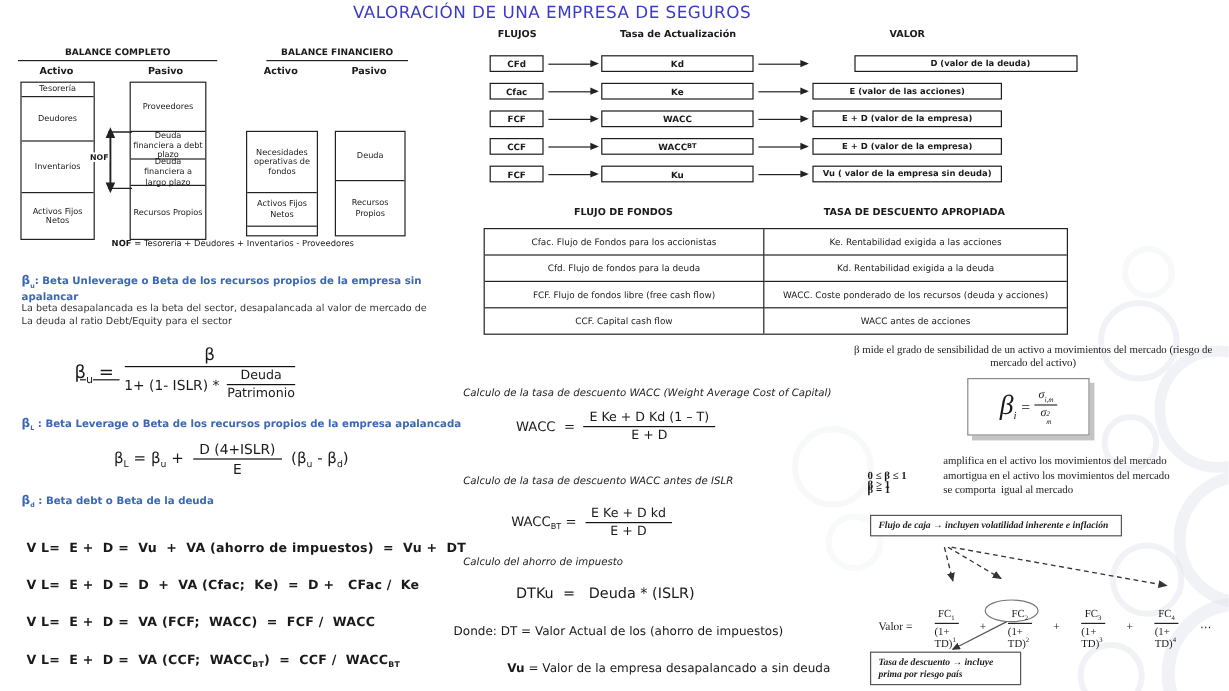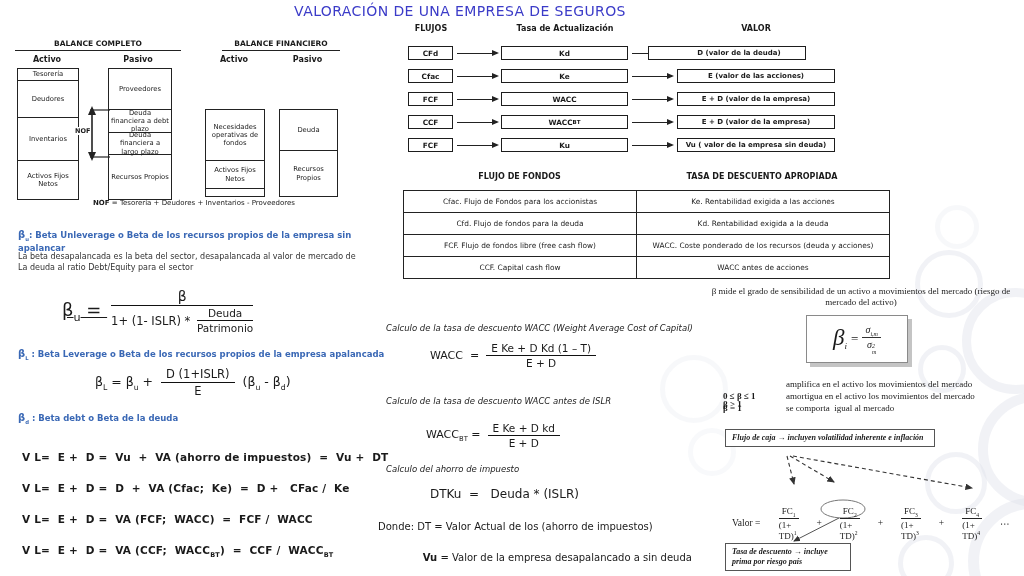--- a/index.html
+++ b/index.html
@@ -140,41 +140,41 @@
 
   <div class="abs bluehead" style="left:18px;top:228px;width:348px;">
     <span class="bsym">β</span><sub>u</sub><span>: Beta Unleverage o Beta de los recursos propios de la empresa sin apalancar</span>
   </div>
   <div class="abs betabody" style="left:18px;top:252px;width:380px;">
     <span style="display:block;">La beta desapalancada es la beta del sector, desapalancada al valor de mercado de</span>
     <span style="display:block;">La deuda al ratio Debt/Equity para el sector</span>
   </div>
 
   <div class="abs fx" style="left:62px;top:288px;gap:4px;">
-    <span class="pre" style="font-size:18px;text-decoration:underline;"><span>β</span><sub>u</sub><span> = </span></span>
+    <span class="pre" style="font-size:15px;text-decoration:underline;"><span>β</span><sub>u</sub><span> = </span></span>
     <span class="frac" style="font-size:11.5px;">
       <span class="num" style="font-size:14px;">β</span>
       <span class="den drow">
         <span class="pre">1+ (1- ISLR) * </span>
         <span class="frac" style="font-size:10.5px;">
           <span class="num">Deuda</span>
           <span class="den">Patrimonio</span>
         </span>
       </span>
     </span>
   </div>
 
   <div class="abs bluehead" style="left:18px;top:347px;width:380px;">
     <span class="bsym">β</span><sub>L</sub><span> : Beta Leverage o Beta de los recursos propios de la empresa apalancada</span>
   </div>
 
   <div class="abs fx" style="left:95px;top:367px;gap:4px;font-size:12.5px;">
     <span class="pre"><span>β</span><sub>L</sub><span> = β</span><sub>u</sub><span> + </span></span>
     <span class="frac" style="font-size:11.5px;">
-      <span class="num">D (1+ISLR)</span>
+      <span class="num">D (4+ISLR)</span>
       <span class="den">E</span>
     </span>
     <span class="pre"><span> (β</span><sub>u</sub><span> - β</span><sub>d</sub><span>)</span></span>
   </div>
 
   <div class="abs bluehead" style="left:18px;top:411px;width:300px;">
     <span class="bsym">β</span><sub>d</sub><span> : Beta debt o Beta de la deuda</span>
   </div>
 
   <div class="abs vl" style="left:22px;top:451px;"><span>V L=  E +  D =  Vu  +  VA (ahorro de impuestos)  =  Vu +  DT</span></div>
@@ -183,21 +183,21 @@
   <div class="abs vl" style="left:22px;top:544px;"><span>V L=  E +  D =  VA (CCF;  WACC</span><sub>BT</sub><span>)  =  CCF /  WACC</span><sub>BT</sub></div>
 
   <div class="abs fhead" style="left:405px;top:24px;width:52px;">FLUJOS</div>
   <div class="abs fhead" style="left:500px;top:24px;width:130px;">Tasa de Actualización</div>
   <div class="abs fhead" style="left:677px;top:24px;width:158px;">VALOR</div>
 
   <div class="fbox" style="left:408px;top:46px;width:45px;">CFd</div>
   <div class="arr" style="left:457px;top:53px;width:40px;"></div>
   <div class="fbox" style="left:501px;top:46px;width:127px;"><span>Kd</span><sub></sub></div>
   <div class="arr" style="left:632px;top:53px;width:40px;"></div>
-  <div class="fbox" style="left:648px;top:46px;width:158px;font-size:7px;padding-left:24px;">D (valor de la deuda)</div>
+  <div class="fbox" style="left:712px;top:46px;width:186px;font-size:7px;padding-left:24px;">D (valor de la deuda)</div>
 
   <div class="fbox" style="left:408px;top:69px;width:45px;">Cfac</div>
   <div class="arr" style="left:457px;top:76px;width:40px;"></div>
   <div class="fbox" style="left:501px;top:69px;width:127px;"><span>Ke</span><sub></sub></div>
   <div class="arr" style="left:632px;top:76px;width:40px;"></div>
   <div class="fbox" style="left:677px;top:69px;width:158px;font-size:7px;">E (valor de las acciones)</div>
 
   <div class="fbox" style="left:408px;top:92px;width:45px;">FCF</div>
   <div class="arr" style="left:457px;top:99px;width:40px;"></div>
   <div class="fbox" style="left:501px;top:92px;width:127px;"><span>WACC</span><sub></sub></div>

